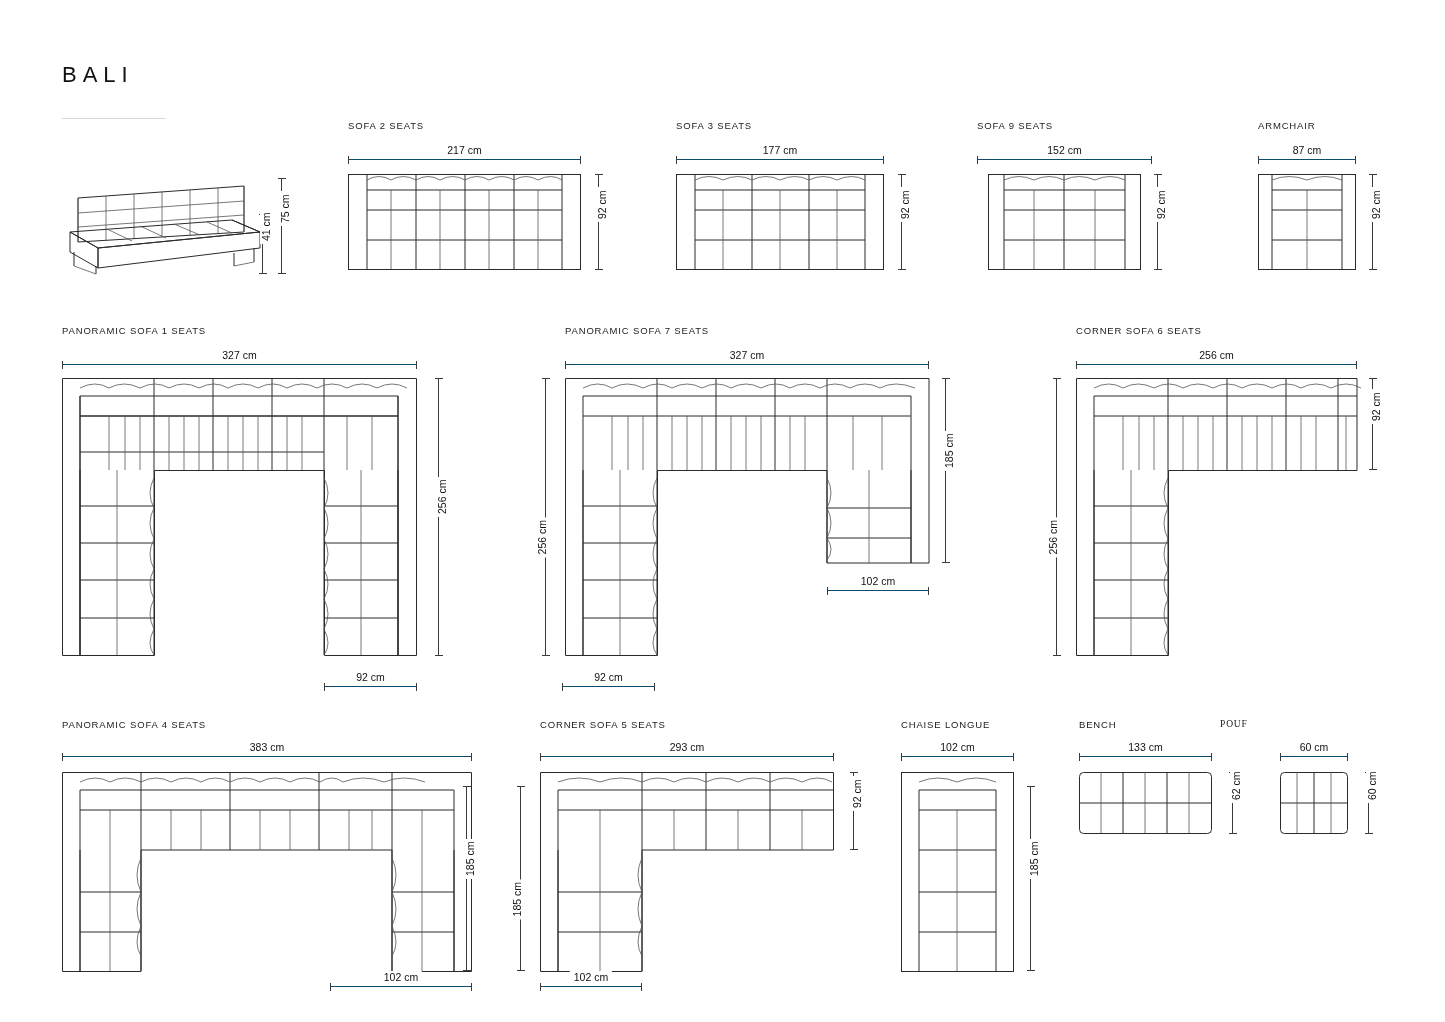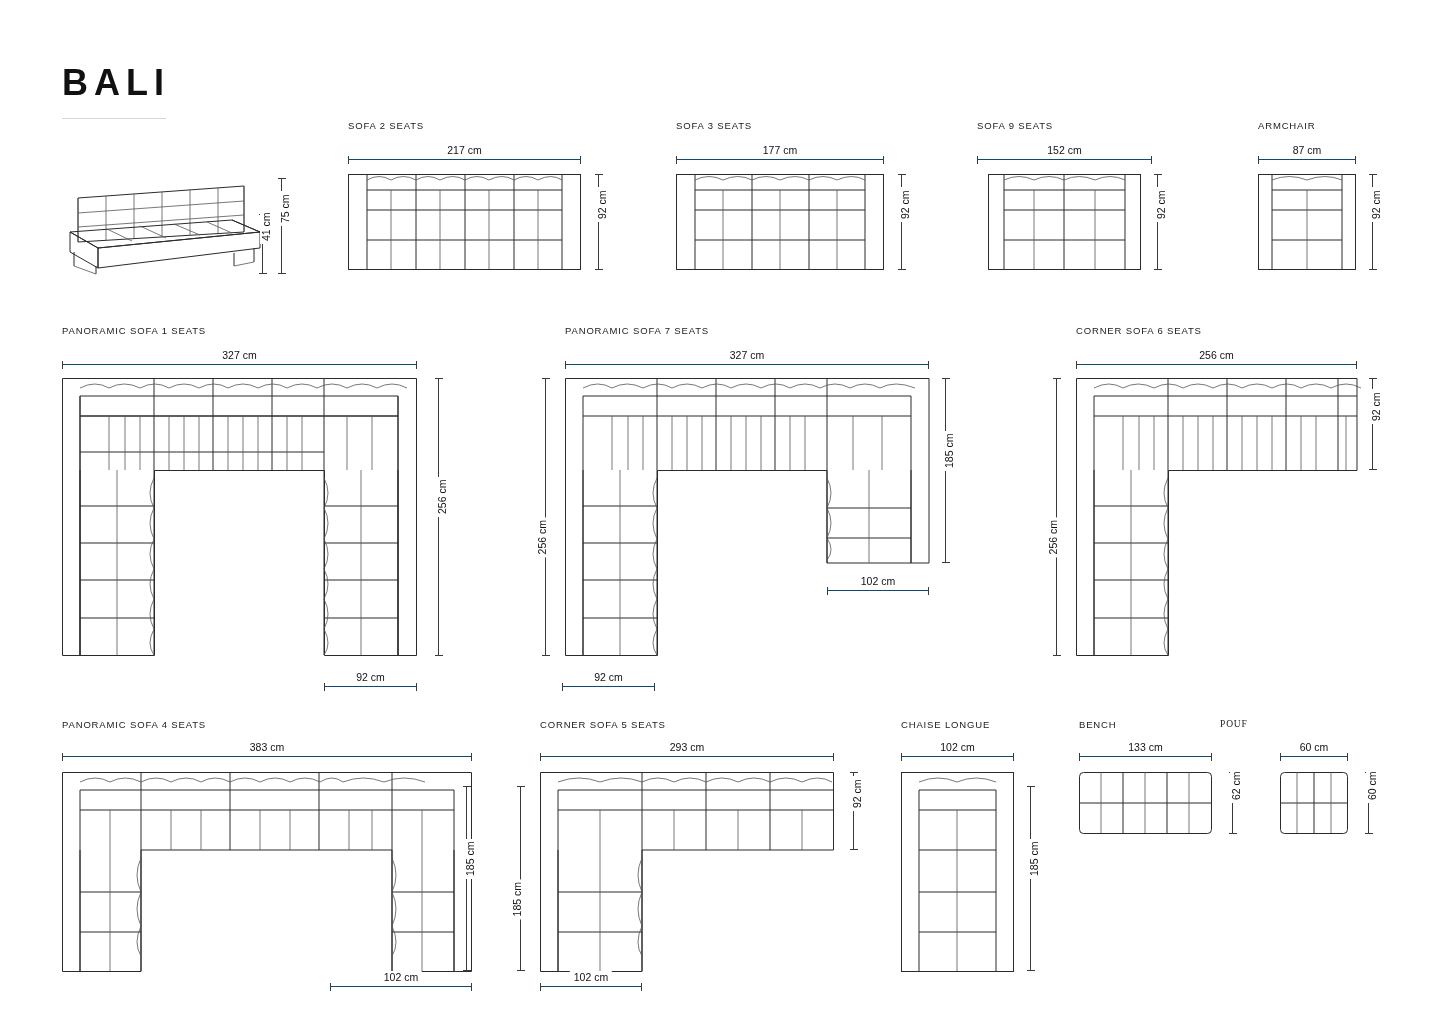--- a/index.html
+++ b/index.html
@@ -18,23 +18,23 @@
   .page {
     position: relative;
     width: 1445px;
     height: 1022px;
   }
   
   .brand {
     position: absolute;
     left: 62px;
     top: 62px;
-    font-size: 36px;
+    font-size: 22px;
     letter-spacing: 6px;
-    font-weight: 700;
+    font-weight: 400;
     color: #111;
   }
   .brand-rule {
     position: absolute;
     left: 62px;
     top: 118px;
     width: 104px;
     height: 1px;
     background: #d8d8d8;
   }

